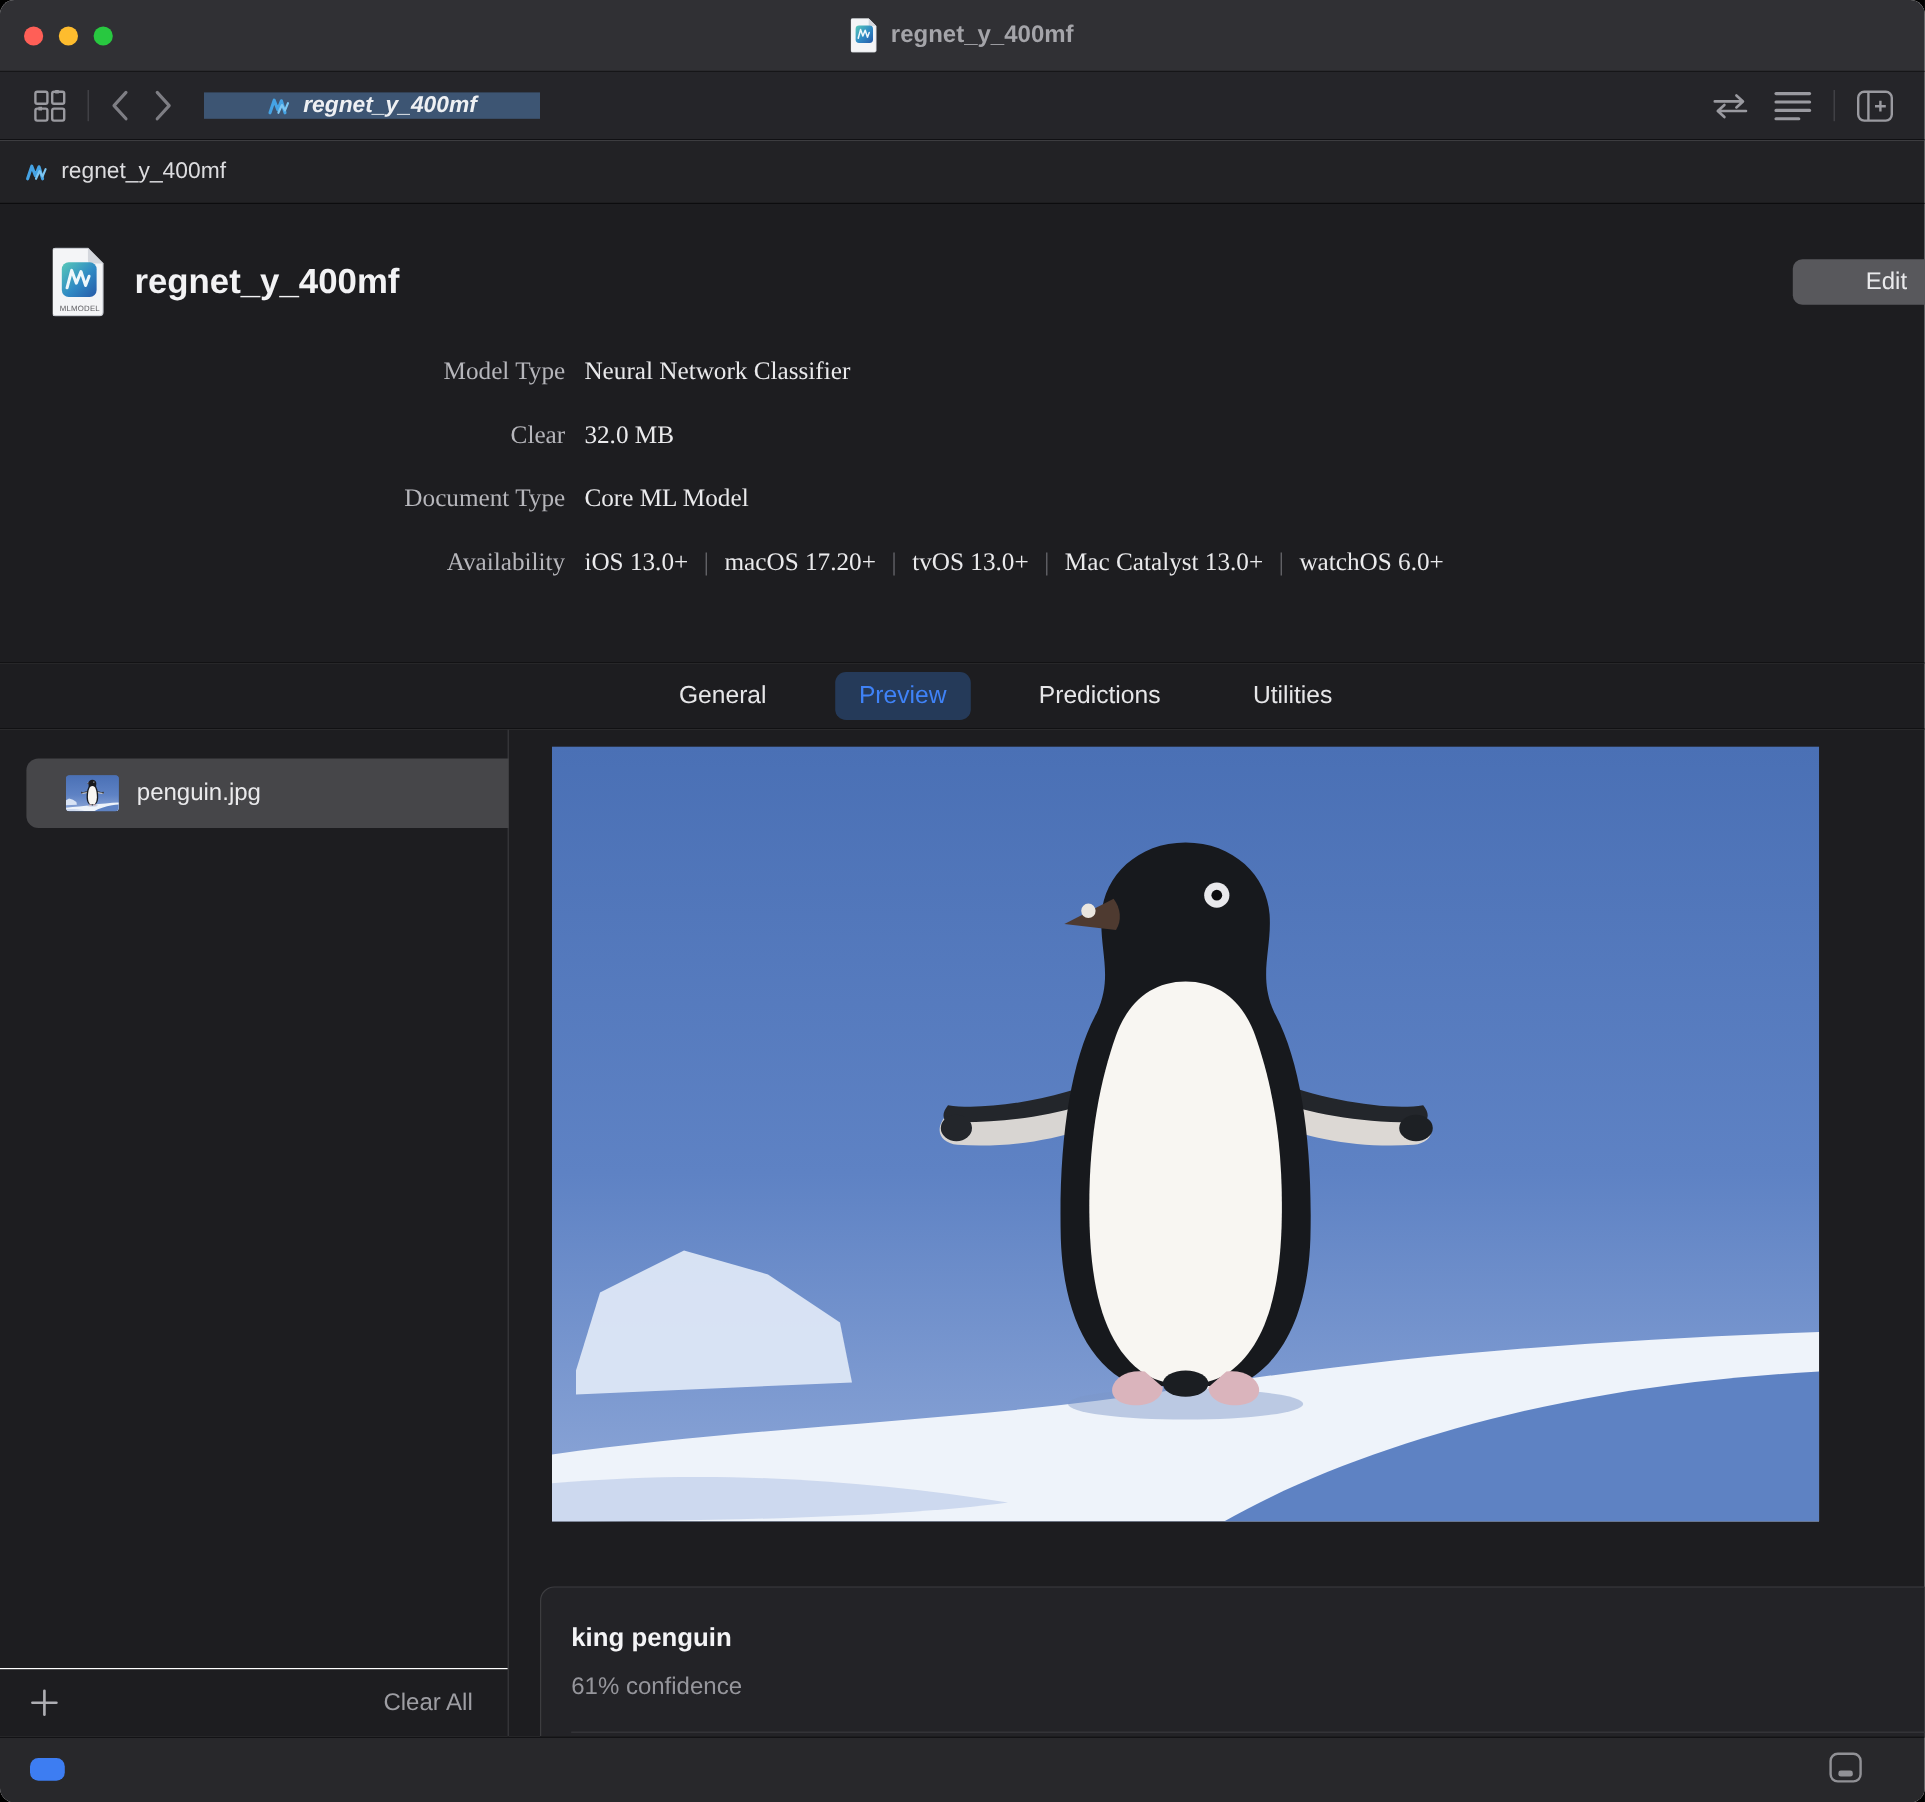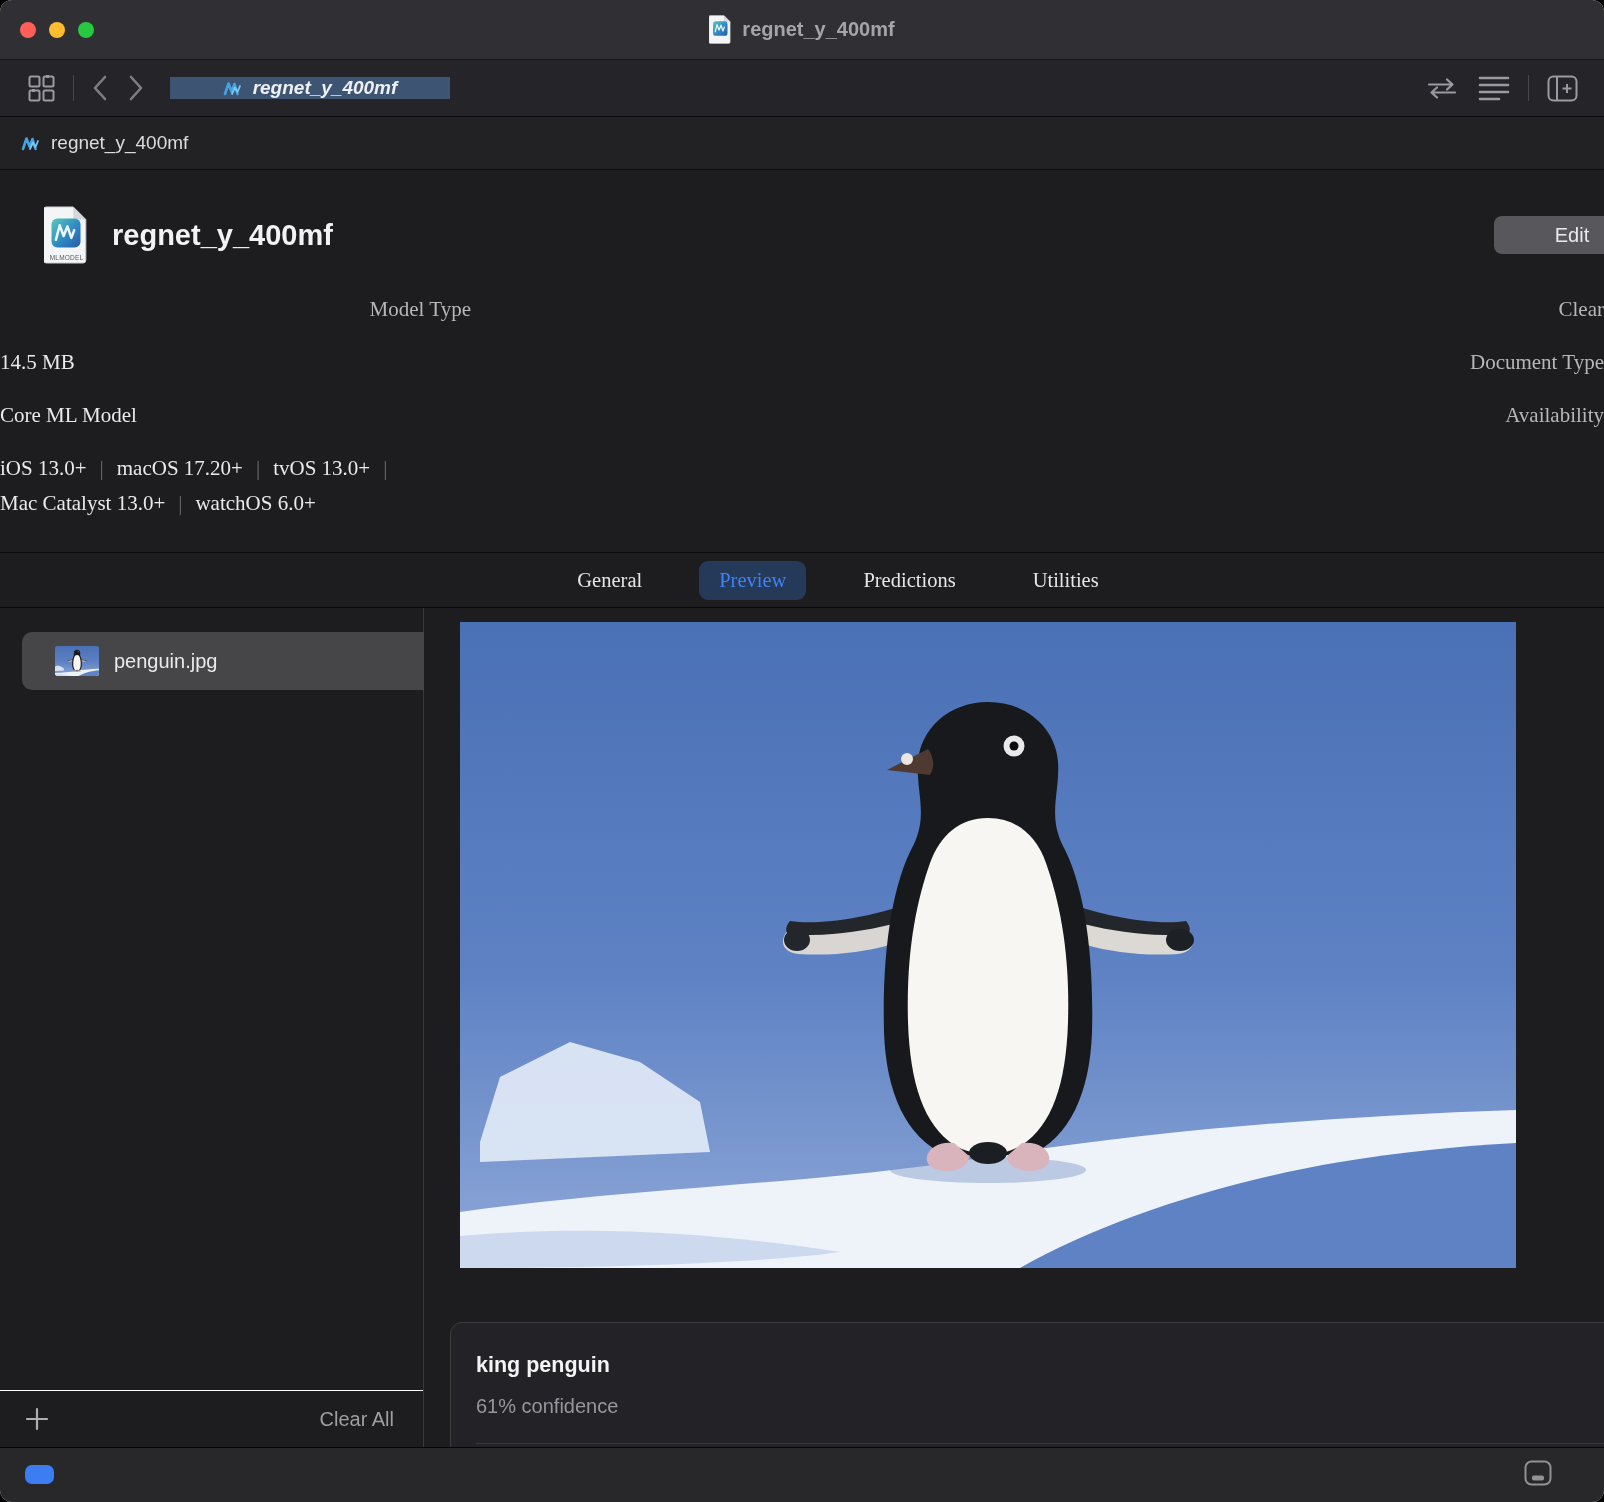--- a/index.html
+++ b/index.html
@@ -46,21 +46,21 @@
   .meta { margin-top:33px; display:grid; grid-template-columns:471px 1fr; column-gap:16px; row-gap:29px;
           font-size:21px; line-height:24px;font-family:Liberation Serif, serif; }
   .meta-label { text-align:right; color:#b6b6bb; }
   .meta-value { color:#eaeaec; }
   .avail { display:flex; flex-wrap:wrap; max-width:780px; column-gap:13px; row-gap:11px; align-items:flex-start; }
   .avail .pipe { color:#68686d; font-weight:300; }
 
   
   .tabbar { height:55px; background:#1d1d20; border-bottom:1px solid #0a0a0c; display:flex;
             align-items:center; justify-content:center; gap:37px; padding-left:72px; flex:none; }
-  .seg-tab { background:none; border:none; font-family:Liberation Serif, serif; font-size:20.5px; color:#e6e6e8;
+  .seg-tab { background:none; border:none; font-family:Liberation Sans, sans-serif; font-size:20.5px; color:#e6e6e8;
              padding:8px 20px; border-radius:9px; font-weight:500; }
   .seg-tab.active { background:#253a59; color:#3f82f7; }
 
   
   .content { flex:1; display:flex; min-height:0; }
   .sidebar { width:424px; flex:none; border-right:1px solid #39393c; position:relative; background:#1d1d20; }
   .sidebar-list { padding-top:24px; }
   .file-row { margin:0 35px 0 22px; width:448px; height:58px; background:#464649; border-radius:10px;
               display:flex; align-items:center; padding-left:33px; gap:15px; }
   .thumb { width:44px; height:30px; border-radius:3px; overflow:hidden; flex:none; background:#4f74b8; }
@@ -239,23 +239,24 @@
             <use href="#mlmodel-doc"></use>
           </svg>
         <div class="doc-caption">MLMODEL</div>
       </div>
       <div class="header-title">regnet_y_400mf</div>
     </div>
     <button class="edit-btn">Edit</button>
 
     <div class="meta">
       <div class="meta-label">Model Type</div>
+      <div class="meta-value">Neural Network Classifier</div>
 
       <div class="meta-label">Clear</div>
-      <div class="meta-value">14.5 MB</div>
+      <div class="meta-value">32.0 MB</div>
 
       <div class="meta-label">Document Type</div>
       <div class="meta-value">Core ML Model</div>
 
       <div class="meta-label">Availability</div>
       <div class="meta-value avail">
         <span>iOS 13.0+</span>
         <span class="pipe">|</span>
         <span>macOS 17.20+</span>
         <span class="pipe">|</span>

